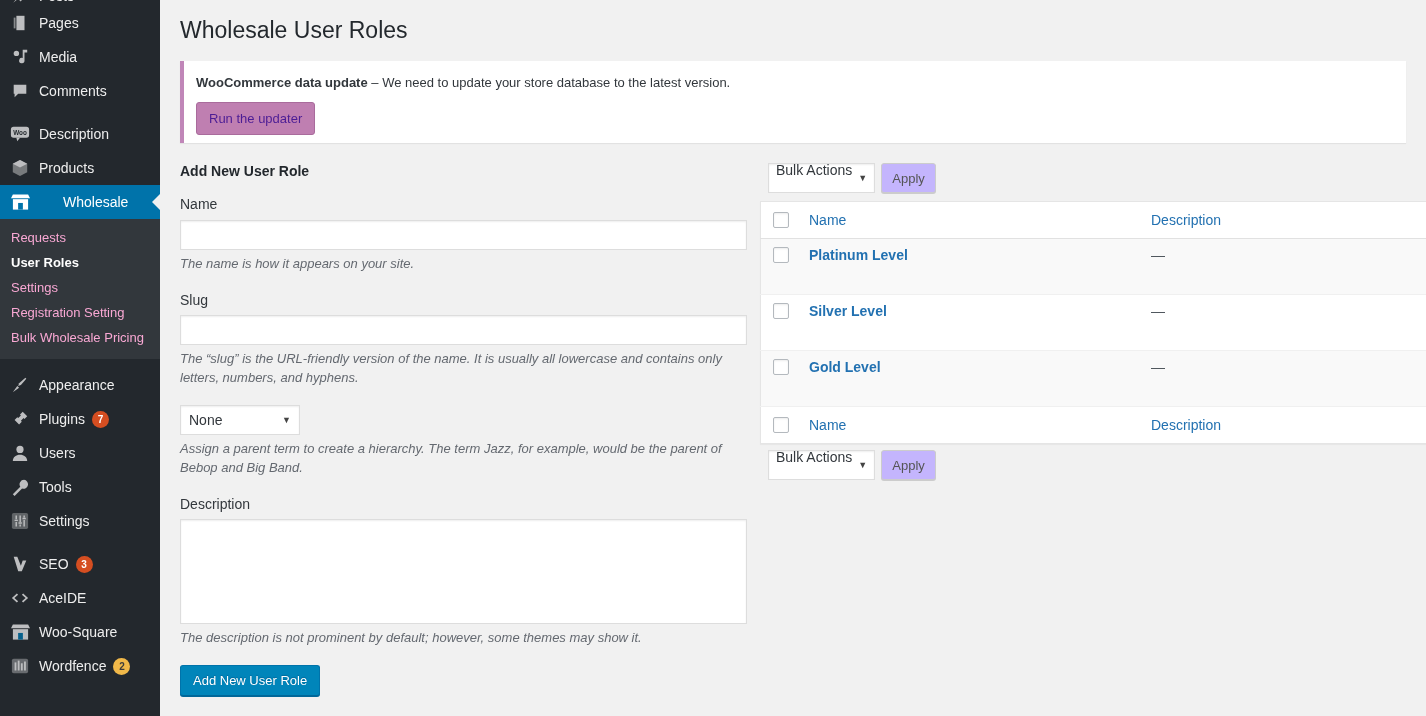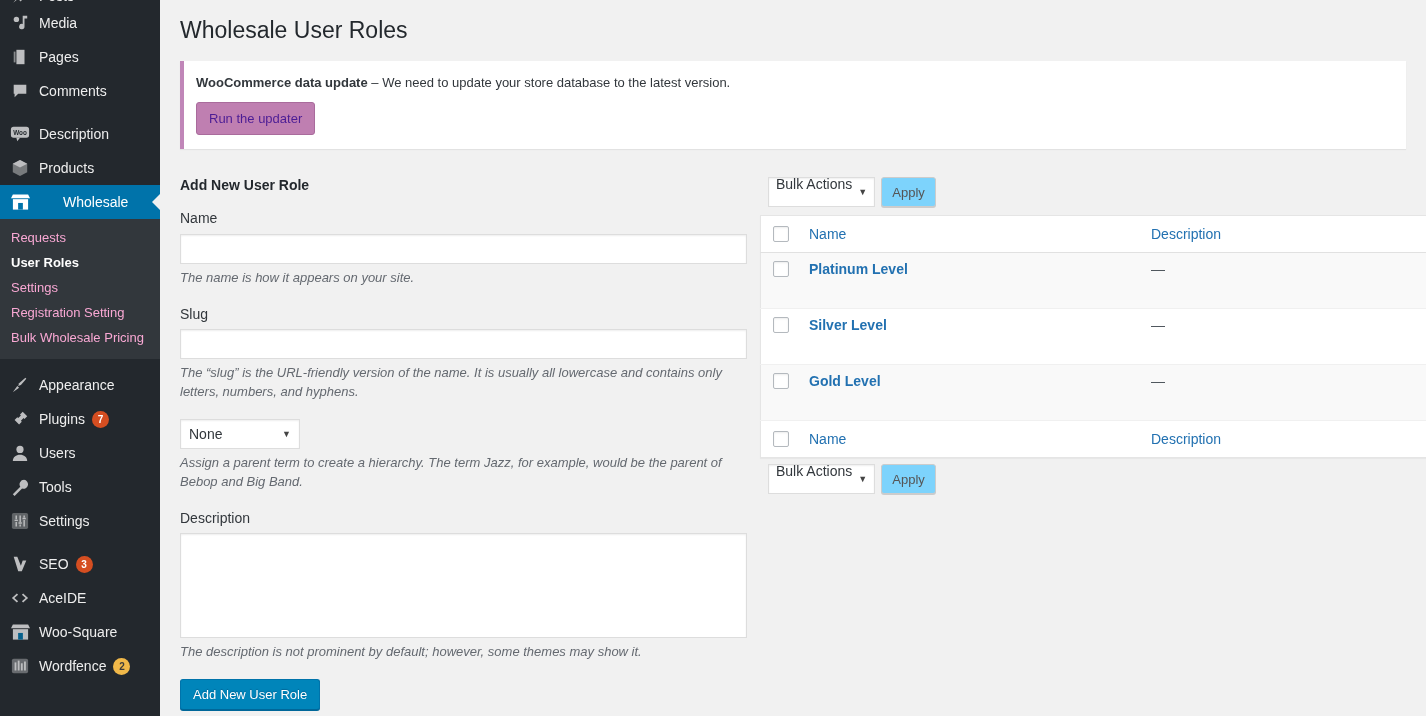--- a/index.html
+++ b/index.html
@@ -80,22 +80,22 @@
   .page-title {
     font-size: 23px; font-weight: 400; color: #23282d;
     margin: 0; padding: 16px 20px 10px 20px;
     line-height: 1.3;
   }
 
   
   .notice {
     background: #fff;
     border-left: 4px solid #c086b8;
-    margin: 5px 20px 8px 20px;
-    padding: 12px 12px 14px 12px;
+    margin: 5px 20px 0 20px;
+    padding: 12px 12px 8px 12px;
     box-shadow: 0 1px 1px 0 rgba(0,0,0,.06);
   }
   .notice p { margin: 0 0 10px 0; font-size: 13px; color: #32373c; line-height: 1.5; }
   .notice p strong { font-weight: 700; }
   .btn-updater {
     display: inline-block;
     background: #b островс;
     background: #bf7fb1;
     border: 1px solid #a96b9c;
     color: #4c1d95;
@@ -182,21 +182,21 @@
     box-shadow: inset 0 1px 2px rgba(0,0,0,.07);
     font-size: 14px; color: #32373c;
     padding: 0 22px 16px 7px;
     position: relative;
     display: inline-flex; align-items: center;
     cursor: pointer;
   }
   .bulk-sel .caret { position: absolute; right: 7px; top: 50%; transform: translateY(-50%); font-size: 9px; color: #444; }
   .btn-secondary {
     height: 30px;
-    background: #7dd3fc;
+    background: #c4b5fd;
     border: 1px solid #ccc;
     box-shadow: 0 1px 0 #ccc;
     color: #555;
     border-radius: 3px;
     font-size: 13px;
     padding: 0 10px;
     cursor: pointer;
     font-family: "Liberation Sans", sans-serif;
   }
   .wp-table {
@@ -250,34 +250,34 @@
         <span class="mi-icon">
           <svg width="18" height="18" viewBox="0 0 20 20" fill="currentColor">
             <path d="M13.5 2.5 11 5l-4 1-3.2 3.2 3 3-4.3 5.3 5.3-4.3 3 3L14 12l1-4 2.5-2.5z"></path>
           </svg>
         </span>
         <span class="mi-label">Posts</span>
       </div>
       <div class="menu-item">
         <span class="mi-icon">
           <svg width="18" height="18" viewBox="0 0 20 20" fill="currentColor">
+            <path d="M6 2h9v16H6z"></path>
+            <path d="M3 4h2v12H3z" opacity=".65"></path>
+          </svg>
+        </span>
+        <span class="mi-label">Pages</span>
+      </div>
+      <div class="menu-item">
+        <span class="mi-icon">
+          <svg width="18" height="18" viewBox="0 0 20 20" fill="currentColor">
             <circle cx="6" cy="6" r="3"></circle>
             <path d="M11 2h2v9.2a3 3 0 1 0 2 2.8V5h3V2z"></path>
           </svg>
         </span>
         <span class="mi-label">Media</span>
-      </div>
-      <div class="menu-item">
-        <span class="mi-icon">
-          <svg width="18" height="18" viewBox="0 0 20 20" fill="currentColor">
-            <path d="M6 2h9v16H6z"></path>
-            <path d="M3 4h2v12H3z" opacity=".65"></path>
-          </svg>
-        </span>
-        <span class="mi-label">Pages</span>
       </div>
       <div class="menu-item">
         <span class="mi-icon">
           <svg width="18" height="18" viewBox="0 0 20 20" fill="currentColor">
             <path d="M3 3h14v10H8l-4 4v-4H3z"></path>
           </svg>
         </span>
         <span class="mi-label">Comments</span>
       </div>
       <div class="menu-sep"></div>

